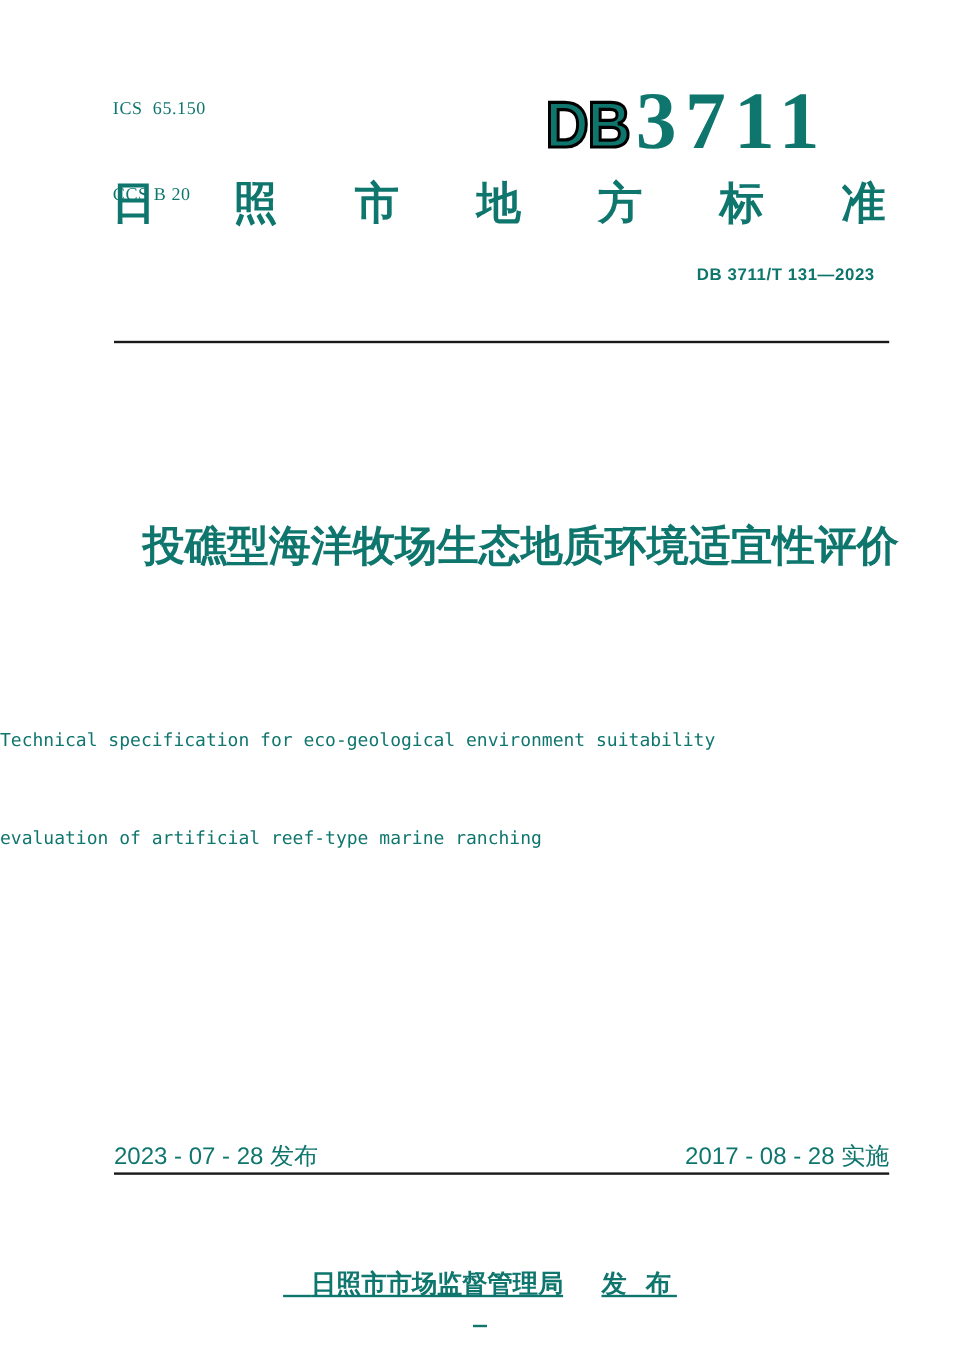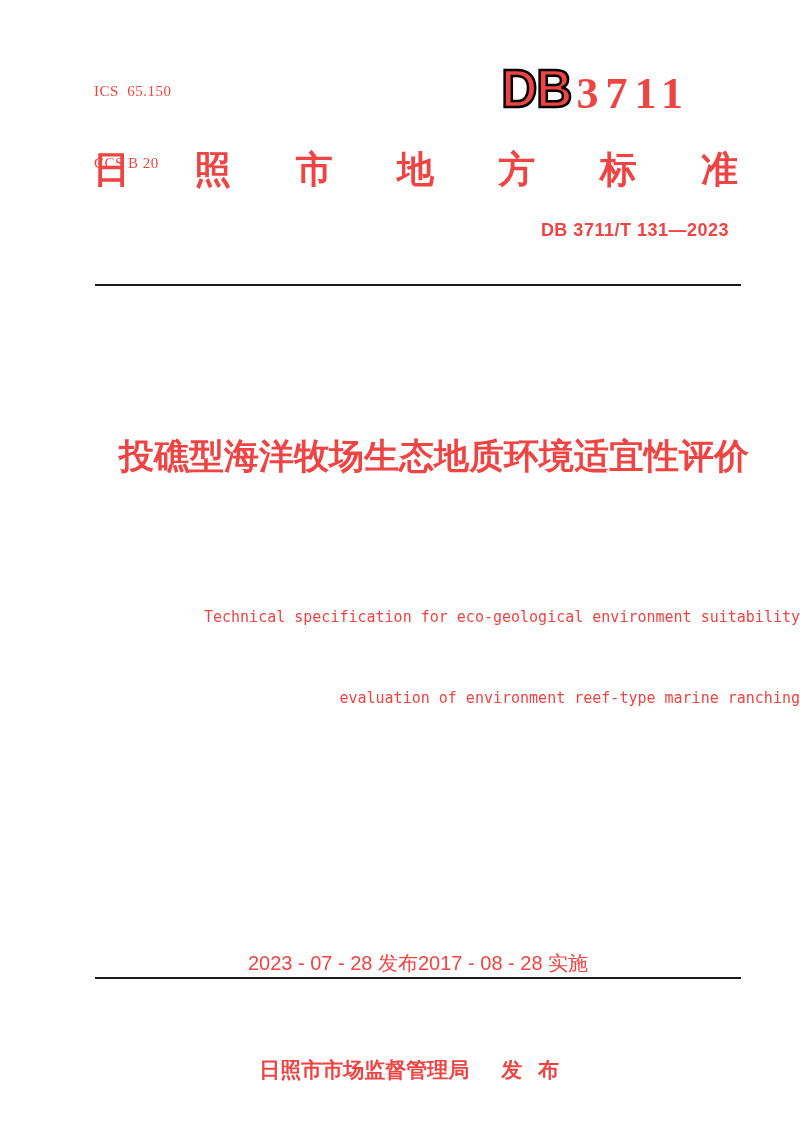--- a/index.html
+++ b/index.html
@@ -5,21 +5,21 @@
   html, body {
     margin: 0;
     padding: 0;
     background: #ffffff;
   }
   .page {
     position: relative;
     width: 800px;
     height: 1132px;
     background: #ffffff;
-    color: #ef4444;
+    color: #0f766e;
     font-family: "Liberation Sans", sans-serif;
     overflow: hidden;
     margin: 0 auto;
   }
 
   
   .ics-block {
     position: absolute;
     left: 94px;
     top: 31px;
@@ -45,21 +45,21 @@
     font-size: 50px;
     letter-spacing: -1px;
     -webkit-text-stroke: 2.5px #000;
     transform: scaleY(1.08);
     transform-origin: bottom;
     vertical-align: baseline;
   }
   .db-logo .db-number {
     font-family: "Liberation Serif", serif;
     font-weight: bold;
-    font-size: 44px;
+    font-size: 68px;
     letter-spacing: 7px;
     margin-left: 5px;
     vertical-align: baseline;
   }
 
   
   .std-name {
     position: absolute;
     top: 149px;
     left: 93px;
@@ -68,21 +68,21 @@
     justify-content: space-between;
     font-size: 37px;
     font-weight: bold;
     line-height: 42px;
   }
 
   .doc-number {
     position: absolute;
     top: 220px;
     right: 71px;
-    font-size: 18px;
+    font-size: 14px;
     font-weight: bold;
     letter-spacing: 0.5px;
     white-space: pre;
   }
 
   .rule {
     position: absolute;
     left: 95px;
     width: 646px;
     height: 2px;
@@ -104,50 +104,51 @@
     letter-spacing: 0px;
     padding-left: 34px;
   }
 
   
   .title-en {
     position: absolute;
     top: 550px;
     left: 0;
     width: 800px;
-    text-align: right;
+    text-align: left;
     font-family: "DejaVu Sans Mono", monospace;
     font-size: 15px;
     line-height: 27px;
     white-space: pre;
   }
 
   
   .dates-row {
     position: absolute;
     top: 950px;
     left: 95px;
     width: 646px;
     display: flex;
-    justify-content: center;
+    justify-content: space-between;
     font-size: 20px;
     font-weight: normal;
     white-space: pre;
   }
 
   
   .publisher {
     position: absolute;
     top: 1032px;
     left: 0;
     width: 800px;
     text-align: center;
     font-size: 21px;
     font-weight: bold;
     white-space: pre;
+    text-decoration: underline;
   }
   .publisher .pub-verb {
     margin-left: 32px;
     letter-spacing: 5px;
   }
 </style>
 </head>
 <body>
 
 <div class="page">
@@ -174,21 +175,21 @@
   <div class="doc-number">DB 3711/T 131—2023</div>
 
   <div class="rule rule-top"></div>
 
   <div class="title-block">
     <div>投礁型海洋牧场生态地质环境适宜性评价</div>
   </div>
 
   <div class="title-en">
     <div>Technical specification for eco-geological environment suitability</div>
-    <div>evaluation of environment reef-type marine ranching</div>
+    <div>evaluation of artificial reef-type marine ranching</div>
   </div>
 
   <div class="dates-row">
     <span>2023 - 07 - 28 发布</span>
     <span>2017 - 08 - 28 实施</span>
   </div>
 
   <div class="rule rule-bottom"></div>
 
   <div class="publisher">

